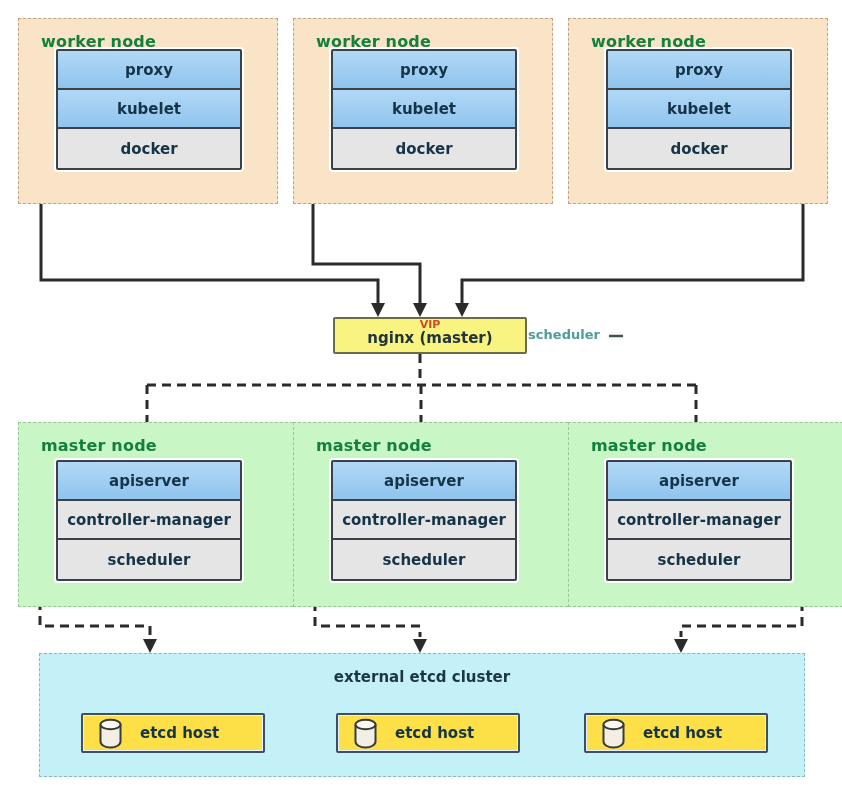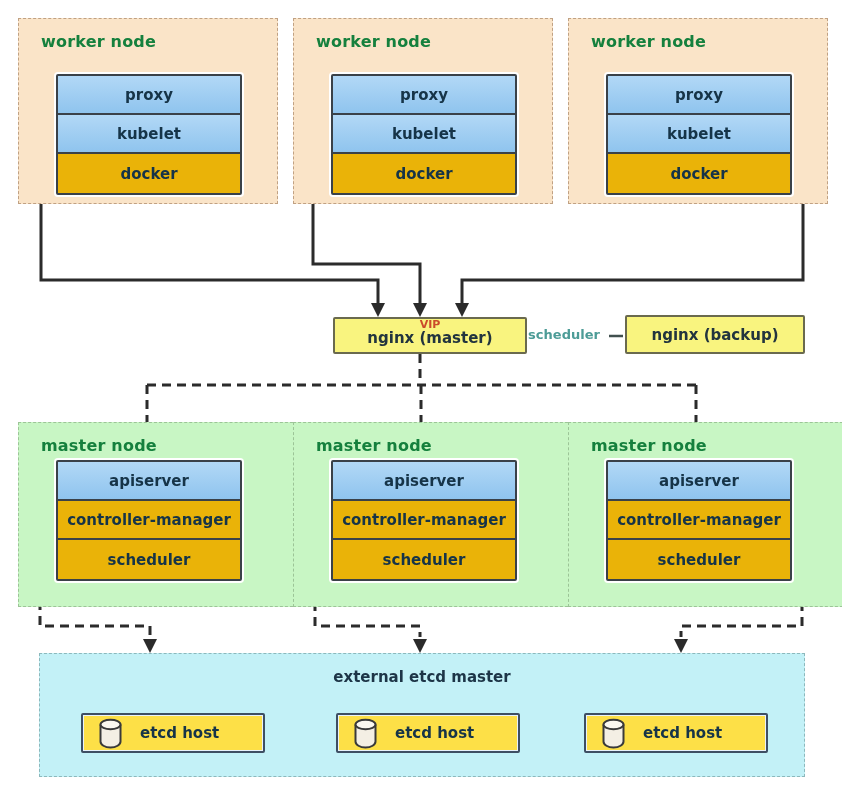--- a/index.html
+++ b/index.html
@@ -14,33 +14,33 @@
   .worker{background:#fae4c8;border:1px dashed #c0a183;width:260px;height:186px;top:18px;}
   .master{background:#c8f6c4;border:1px dashed #9cc497;width:280px;height:185px;top:422px;}
   .g1{left:18px;} .g2{left:293px;} .g3{left:568px;}
   .group-title{
     position:absolute;top:13px;left:22px;font-weight:bold;font-size:16px;
     color:#15803d;letter-spacing:0.2px;
   }
 
   
   .stack{
-    position:absolute;left:37px;top:55px;width:182px;
+    position:absolute;left:37px;top:30px;width:182px;
     background:#fff;border:2px solid #3a4148;border-radius:2px;
     box-shadow:0 0 0 2px #ffffff;
   }
   .master .stack{top:37px;}
   .row{
     height:39px;display:flex;align-items:center;justify-content:center;
     font-weight:bold;font-size:15px;color:#163448;
     border-bottom:2px solid #3a4148;box-sizing:border-box;
   }
   .row:last-child{border-bottom:none;}
   .c-blue{background:linear-gradient(#b2d8f6,#8fc4ee);}
-  .c-light{background:#eab308;}
+  .c-light{background:#e5e5e5;}
 
   
   .lb-box{
     position:absolute;box-sizing:border-box;background:#f9f47f;
     border:2px solid #6a6a4e;border-radius:2px;color:#22343e;font-weight:bold;
   }
   .lb-master{left:333px;top:317px;width:194px;height:37px;
     display:flex;flex-direction:column;align-items:center;justify-content:flex-start;}
   .vip{font-size:11px;line-height:10px;margin-top:1px;color:#cb4b2a;font-weight:bold;}
   .lb-label{font-size:15px;line-height:17px;}
@@ -141,23 +141,20 @@
       <div class="row c-blue">kubelet</div>
       <div class="row c-light">docker</div>
     </div>
   </div>
 
   <div class="lb-box lb-master">
     <div class="vip">VIP</div>
     <div class="lb-label">nginx (master)</div>
   </div>
   <div class="keepalived">scheduler</div>
-  <div class="lb-box lb-backup">
-    <span>nginx (backup)</span>
-  </div>
 
   <div class="group master g1">
     <div class="group-title">master node</div>
     <div class="stack">
       <div class="row c-blue">apiserver</div>
       <div class="row c-light">controller-manager</div>
       <div class="row c-light">scheduler</div>
     </div>
   </div>
 
@@ -173,21 +170,21 @@
   <div class="group master g3">
     <div class="group-title">master node</div>
     <div class="stack">
       <div class="row c-blue">apiserver</div>
       <div class="row c-light">controller-manager</div>
       <div class="row c-light">scheduler</div>
     </div>
   </div>
 
   <div class="etcd">
-    <div class="etcd-title">external etcd master</div>
+    <div class="etcd-title">external etcd cluster</div>
 
     <div class="host h1">
       <svg class="db-icon" width="27" height="31" viewBox="0 0 27 31">
         <g stroke="#3a3a3a" stroke-width="2" fill="#f4efe4">
           <path d="M3.5 6.5 v17 c0 3.3 4.4 6 10 6 s10 -2.7 10 -6 v-17"></path>
           <ellipse cx="13.5" cy="6.5" rx="10" ry="4.7" fill="#fbf8f0"></ellipse>
         </g>
       </svg>
       <span>etcd host</span>
     </div>

